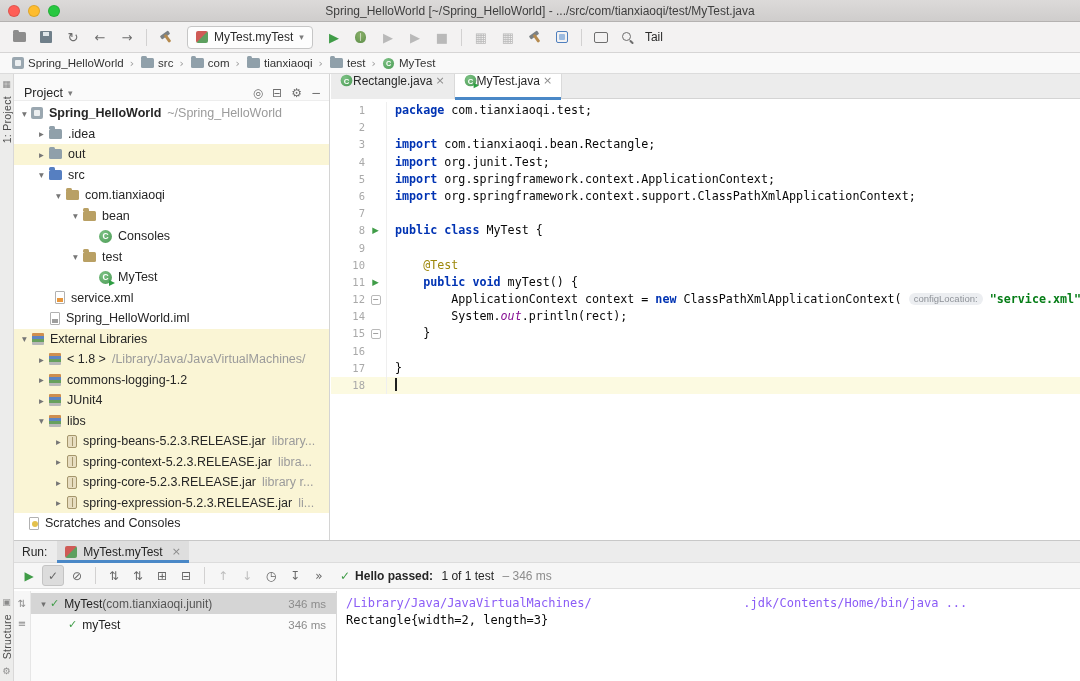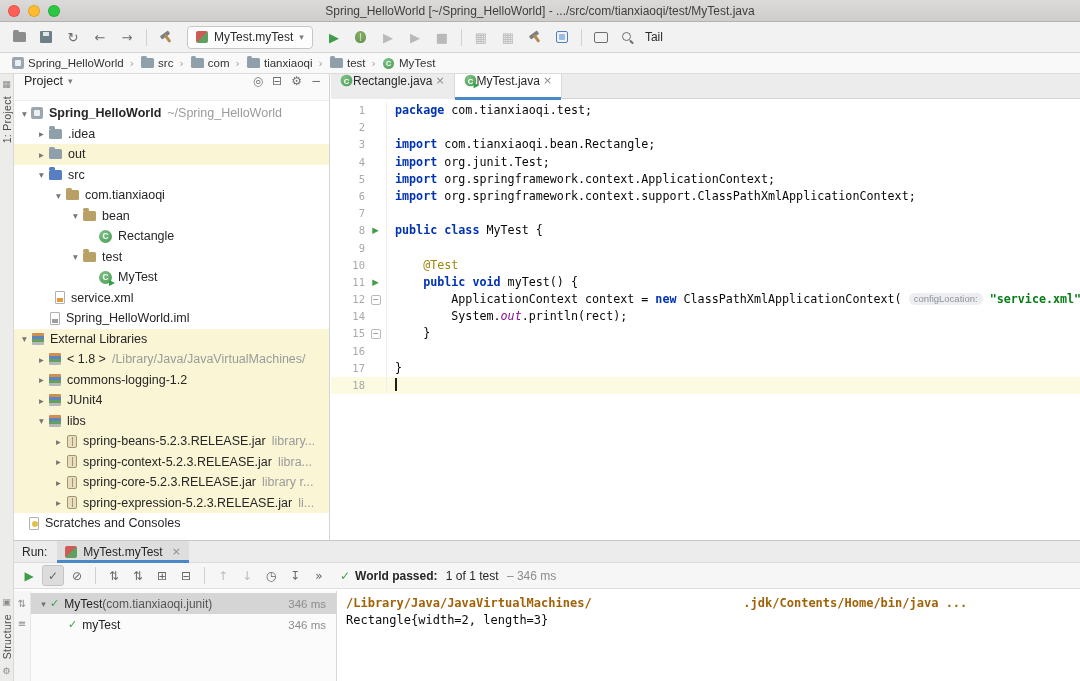--- a/index.html
+++ b/index.html
@@ -64,21 +64,21 @@
 .crumb-sep{color:#9b9b9b;font-size:11px;margin:0 1px}
 
 
 .strip{position:absolute;left:0;top:74px;bottom:0;width:14px;background:#ececeb;border-right:1px solid #d9d8d8;display:flex;flex-direction:column;align-items:center;justify-content:space-between;padding:5px 0;z-index:5}
 .strip-top,.strip-bottom{display:flex;flex-direction:column;align-items:center;gap:7px}
 .vtext{writing-mode:vertical-rl;transform:rotate(180deg);font-size:10.5px;color:#4a4a4a;letter-spacing:.3px}
 .strip-ic{font-size:9px;color:#8a8a8a}
 
 
 .project-panel{position:absolute;left:14px;top:74px;width:316px;height:466px;background:#fff;border-right:1px solid #d4d4d4;overflow:hidden}
-.pp-header{height:27px;display:flex;align-items:flex-start;padding:0 8px 0 10px;background:#fafafa;border-bottom:1px solid #ededed}
+.pp-header{height:27px;display:flex;align-items:flex-end;padding:0 8px 0 10px;background:#fafafa;border-bottom:1px solid #ededed}
 .pp-title{display:flex;align-items:center;gap:5px;font-size:12.5px;color:#262626}
 .pp-icons{margin-left:auto;display:flex;align-items:center;gap:9px}
 .ppic{color:#6e6e6e;font-size:12px}
 .pp-tree{padding-top:2px}
 .trow{height:20.5px;display:flex;align-items:center;white-space:nowrap;overflow:hidden;font-size:12.5px}
 .trow.hl{background:#faf5d5}
 .trow .arrow{width:13px;flex:none;font-size:9.5px;color:#767676;text-align:center}
 .tlabel{margin-left:6px;color:#262626}
 .tlabel.b{font-weight:bold}
 .textra{margin-left:6px;color:#9b9b9b}
@@ -128,21 +128,21 @@
 .test-tree{width:306px;flex:none;border-right:1px solid #d8d8d8;background:#fbfbfb;padding-top:2px;overflow:hidden}
 .ttrow{height:21px;display:flex;align-items:center;font-size:12px;white-space:nowrap}
 .ttrow.sel{background:#d5d5d5}
 .tt-arrow{width:13px;font-size:9px;color:#707070;text-align:center;flex:none}
 .tt-check{color:#3f9c47;font-weight:bold;font-size:11px;margin-right:5px}
 .tt-name{color:#222}
 .tt-suffix{color:#555}
 .tt-time{margin-left:auto;color:#8c8c8c;padding-right:10px;font-size:11.5px}
 .console{flex:1;font-family:"DejaVu Sans Mono",monospace;font-size:12px;line-height:17px;padding:4px 9px;overflow:hidden;background:#fff}
 .con-line{white-space:pre;color:#0b0b0b}
-.con-cmd{color:#a16207;font-weight:bold}
+.con-cmd{color:#8b5cf6;font-weight:normal}
 .con-sys{color:#00627a}
 </style>
 </head>
 <body>
 
 <div class="titlebar">
   <div class="lights">
     <span class="light red"></span>
     <span class="light yellow"></span>
     <span class="light green"></span>
@@ -280,21 +280,21 @@
         <span class="tlabel">com.tianxiaoqi</span>
       </div>
       <div class="trow" style="padding-left: 55px;">
         <span class="arrow gi">▾</span>
         <span class="fi khaki"></span>
         <span class="tlabel">bean</span>
       </div>
       <div class="trow" style="padding-left: 72px;">
         <span class="arrow gi"></span>
         <span class="ci"></span>
-        <span class="tlabel">Rectangle</span>
+        <span class="tlabel">Consoles</span>
       </div>
       <div class="trow" style="padding-left: 55px;">
         <span class="arrow gi">▾</span>
         <span class="fi khaki"></span>
         <span class="tlabel">test</span>
       </div>
       <div class="trow" style="padding-left: 72px;">
         <span class="arrow gi"></span>
         <span class="ci run"></span>
         <span class="tlabel">MyTest</span>
@@ -496,21 +496,21 @@
         <span class="rbtn gi">⇅</span>
         <span class="rbtn gi">⊞</span>
         <span class="rbtn gi">⊟</span>
         <span class="tsep"></span>
         <span class="rbtn gi dim">↑</span>
         <span class="rbtn gi dim">↓</span>
         <span class="rbtn gi">◷</span>
         <span class="rbtn gi">↧</span>
         <span class="rbtn gi">»</span>
       </span>
-    <span class="status"><span class="status-check gi">✓</span><span class="status-label">World passed:</span><span class="status-count"> 1 of 1 test</span><span class="status-time"> – 346 ms</span></span>
+    <span class="status"><span class="status-check gi">✓</span><span class="status-label">Hello passed:</span><span class="status-count"> 1 of 1 test</span><span class="status-time"> – 346 ms</span></span>
   </div>
   <div class="run-content">
     <div class="run-side" id="run-side">
         <span class="gi">⇅</span>
         <span class="gi">≡</span>
       </div>
     <div class="test-tree" id="test-tree">
         <div class="ttrow sel" style="padding-left: 6px;">
           <span class="tt-arrow gi">▾</span>
           <span class="tt-check gi">✓</span>

